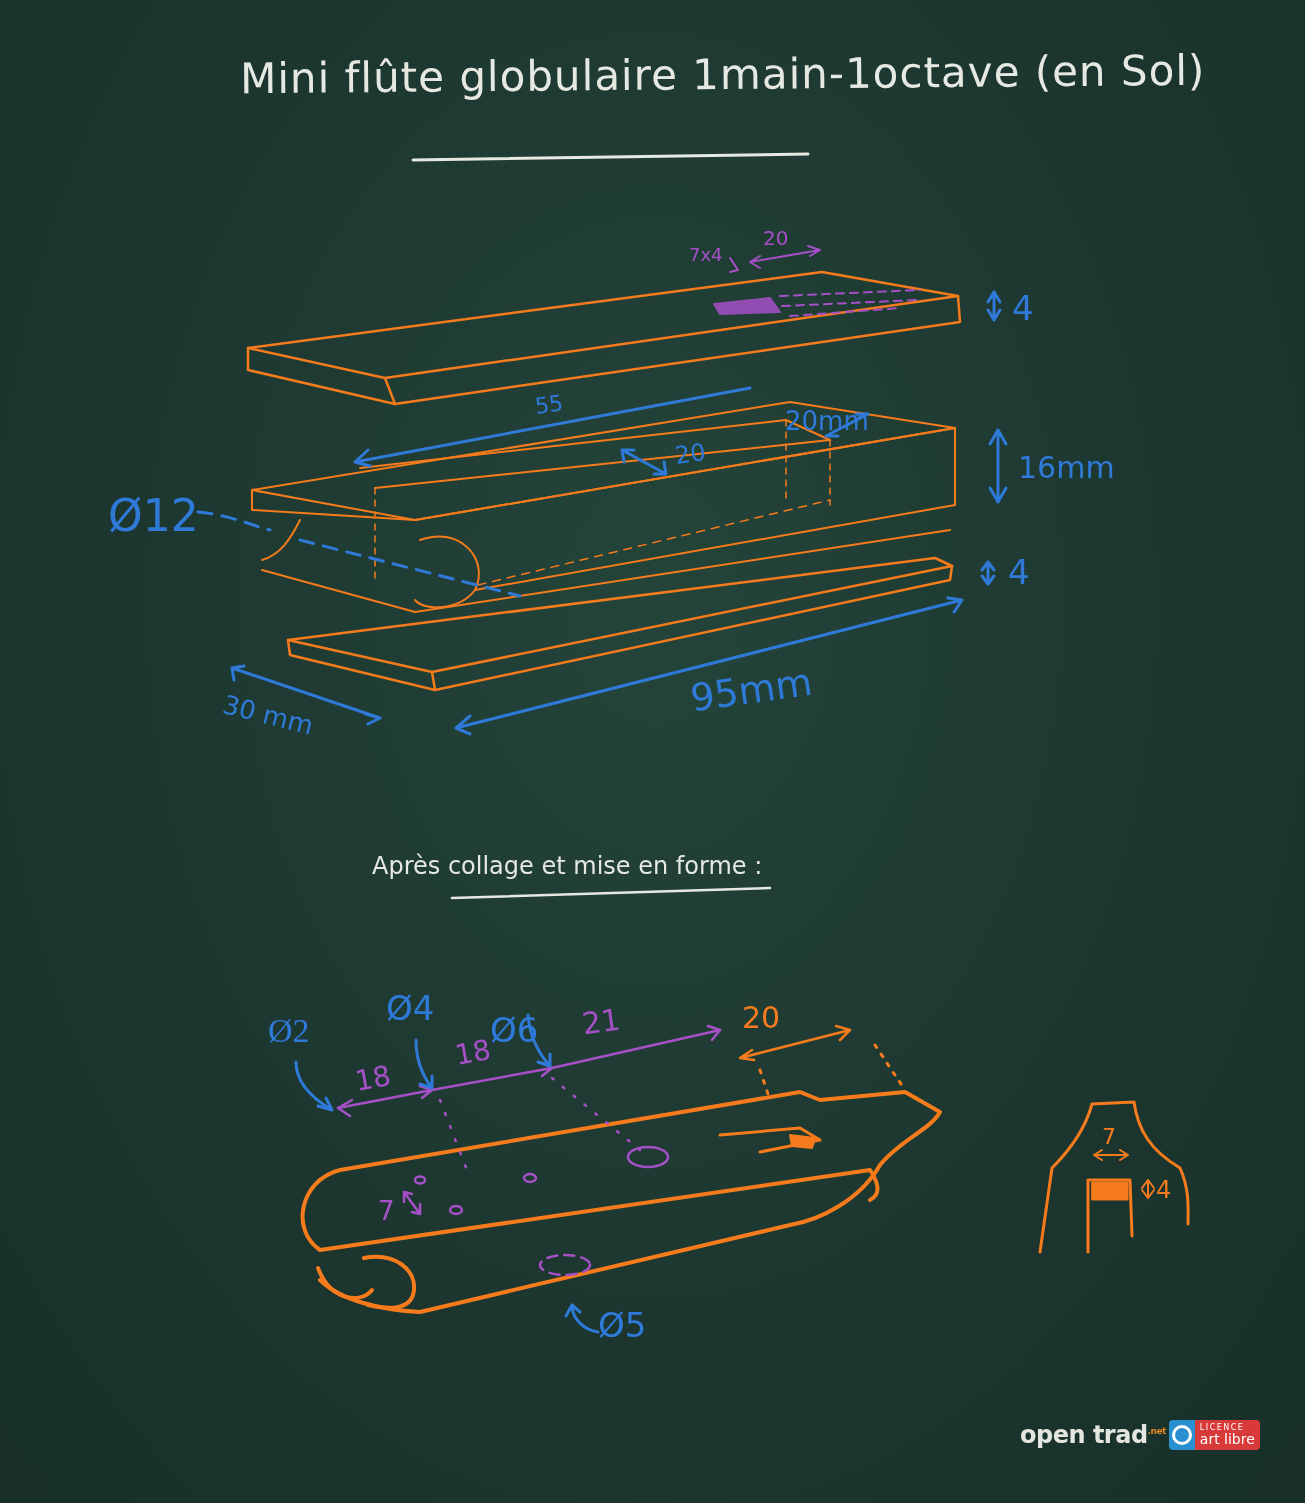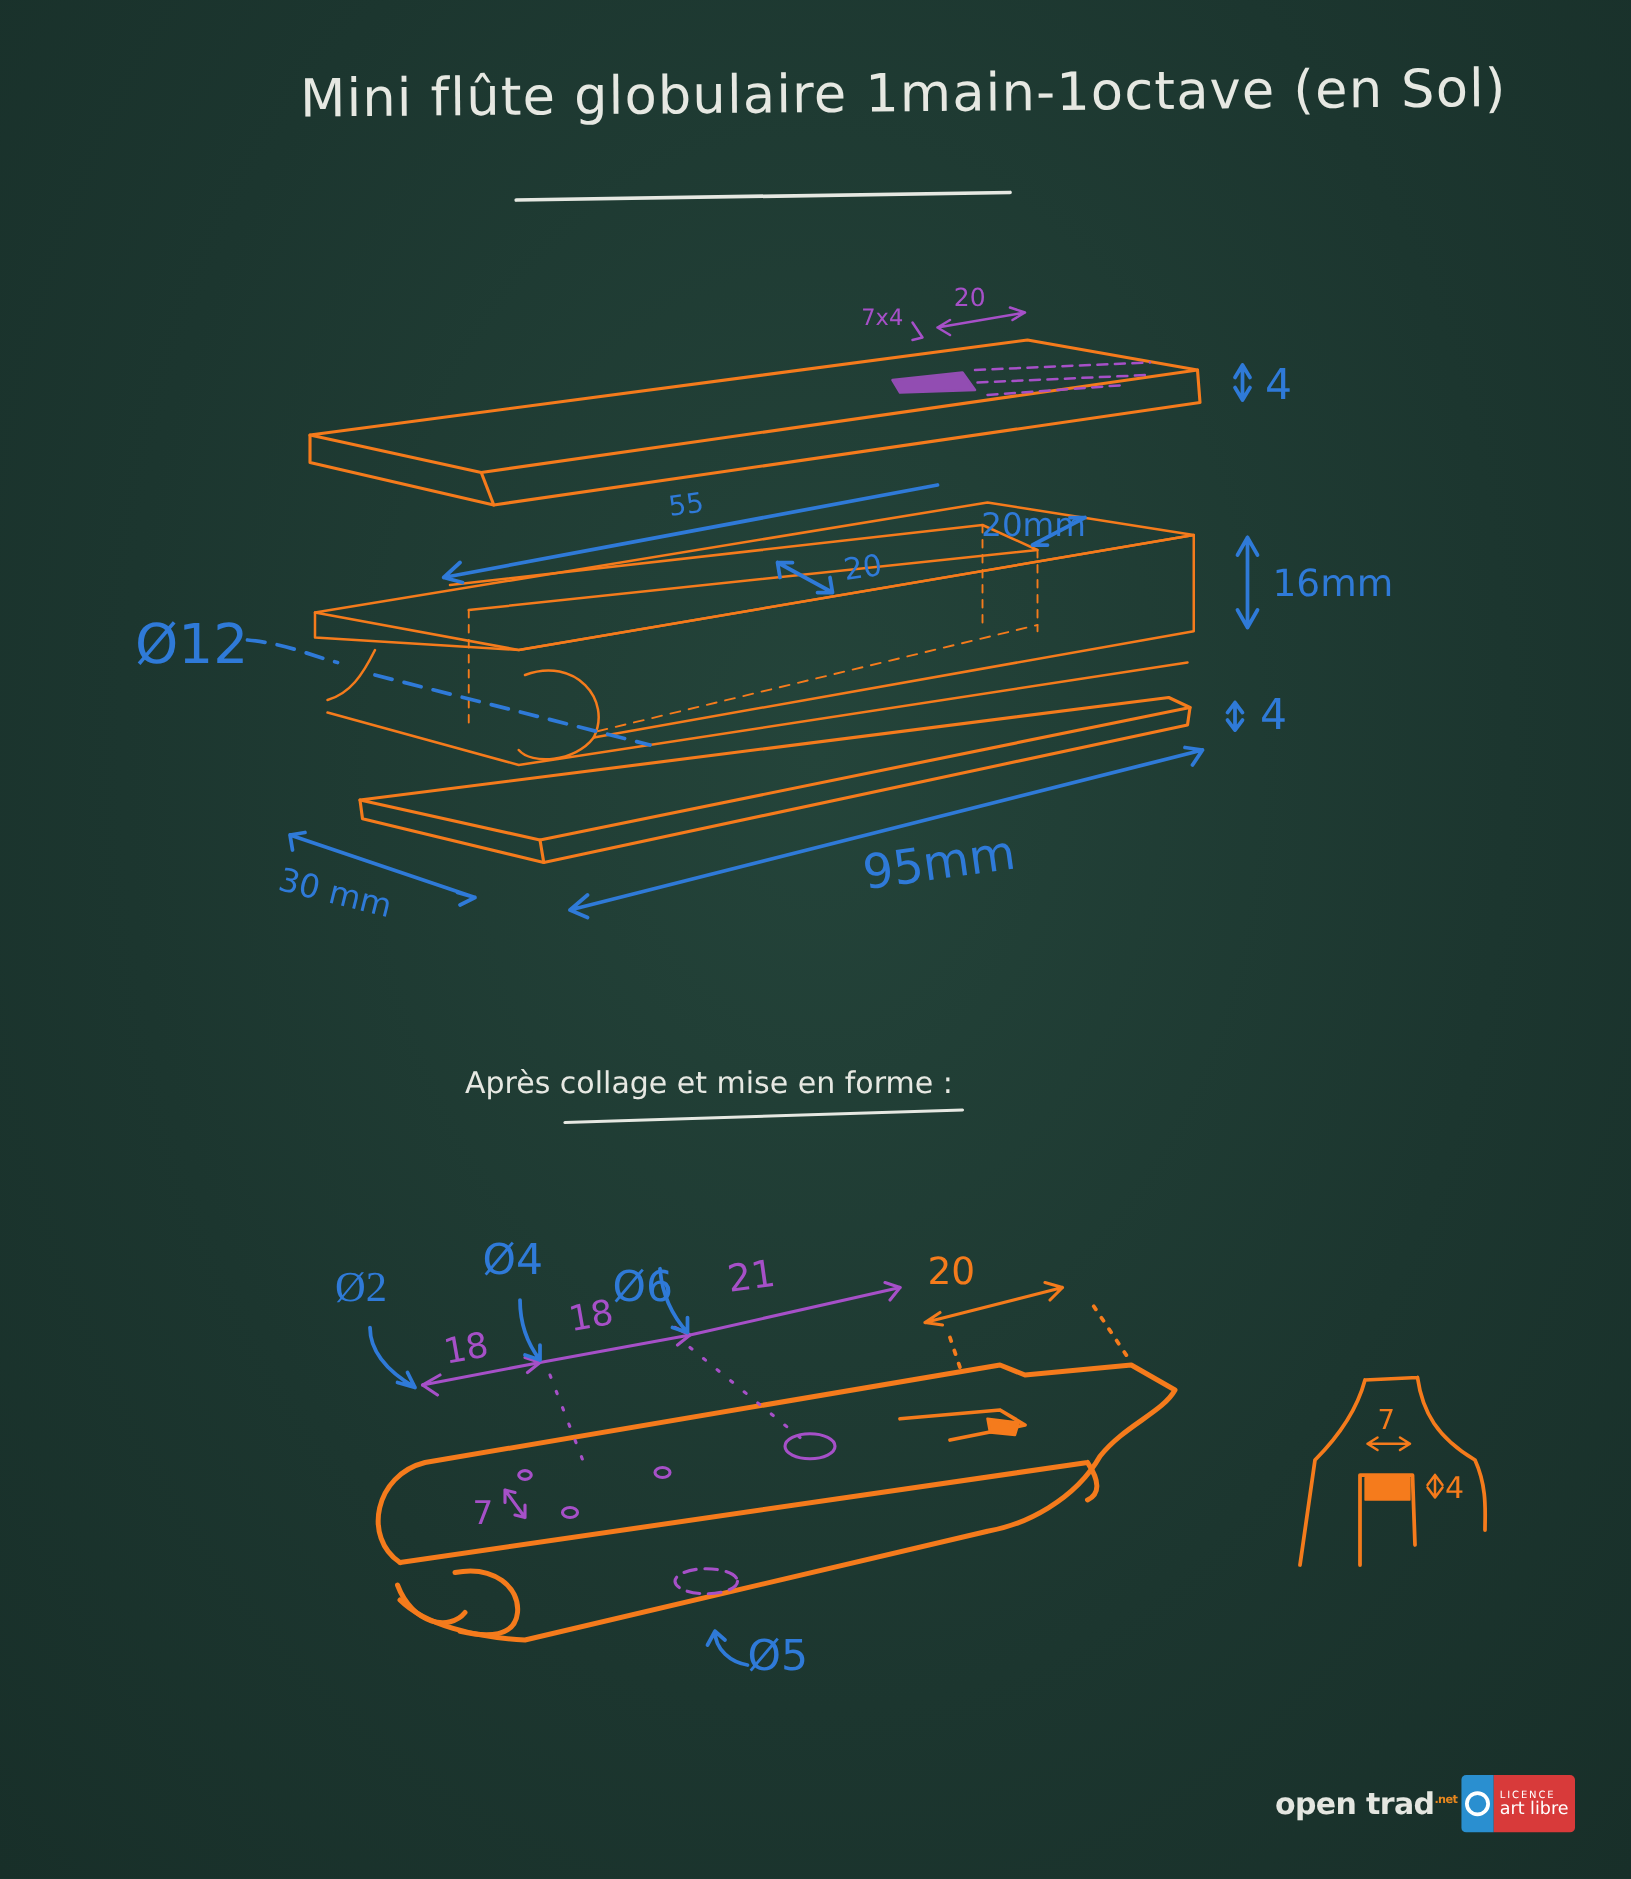--- a/index.html
+++ b/index.html
@@ -12,21 +12,21 @@
   }
   .chalk { font-family: "DejaVu Sans", sans-serif; position: absolute; white-space: nowrap; }
   .white { color: #e6e8e2; }
   .blue { color: #2f7ad8; }
   .purple { color: #a650c8; }
   .orange { color: #f57b1c; }
   svg.board { position: absolute; left: 0; top: 0; }
   .logos { position: absolute; left: 1020px; top: 1420px; display: flex; align-items: center; gap: 3px; }
   .opentrad { color: #e4e6e0; font-family: "DejaVu Sans", sans-serif; font-weight: bold; font-size: 24px; letter-spacing: -0.5px; }
   .opentrad sup { color: #e8871e; font-size: 9px; font-weight: bold; }
-  .lal { display: flex; height: 46px; border-radius: 4px; overflow: hidden; }
+  .lal { display: flex; height: 30px; border-radius: 4px; overflow: hidden; }
   .lal .ic { width: 26px; background: #2a8fd0; display: flex; align-items: center; justify-content: center; }
   .lal .ic span { width: 14px; height: 14px; border: 3px solid #fff; border-radius: 50%; display: block; }
   .lal .tx { background: #d83a3a; color: #fff; padding: 1px 5px; display: flex; flex-direction: column; justify-content: center; line-height: 1; }
   .lal .t1 { font-size: 8px; letter-spacing: 1.5px; }
   .lal .t2 { font-size: 14px; }
 </style>
 </head>
 <body>
 
 <svg class="board" width="1305" height="1503" viewBox="0 0 1305 1503" fill="none" stroke-linecap="round" stroke-linejoin="round">

